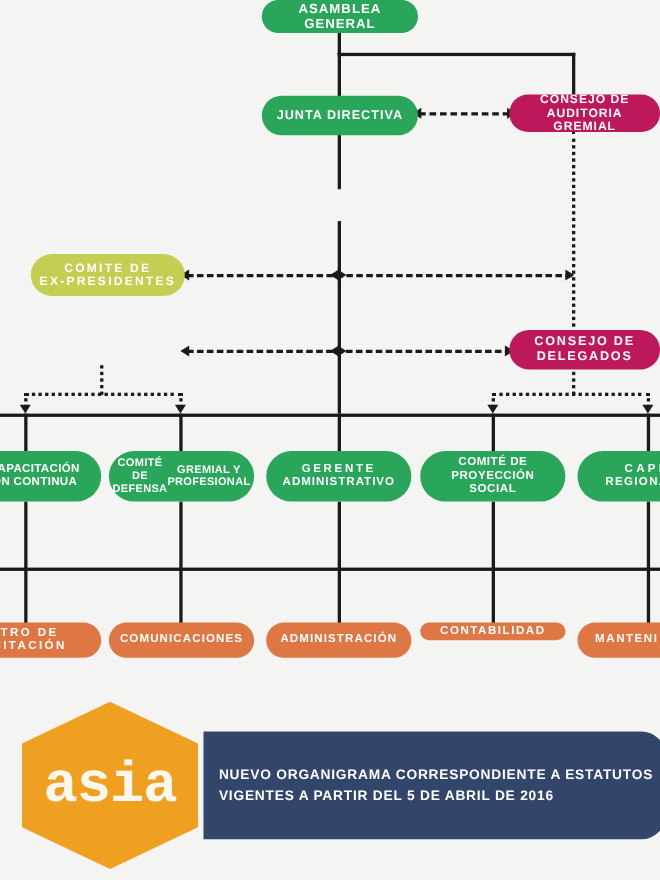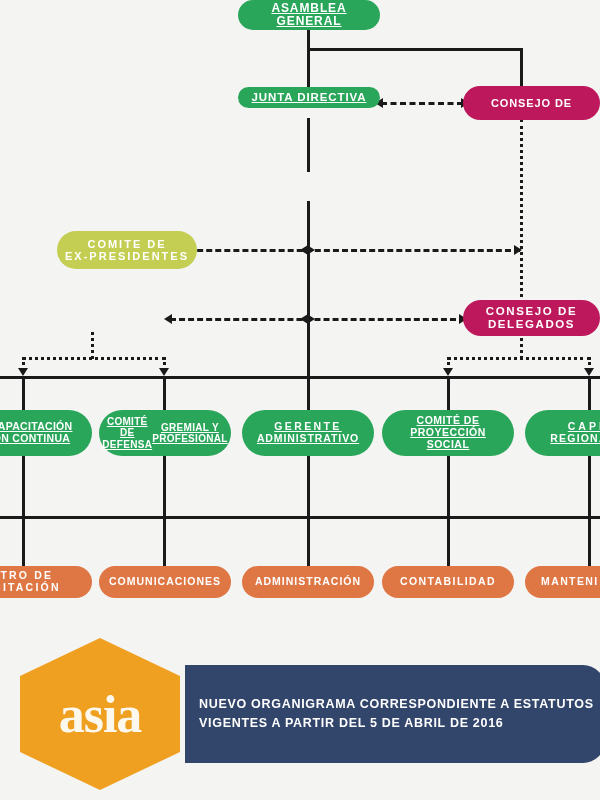--- a/index.html
+++ b/index.html
@@ -31,21 +31,21 @@
     color: #ffffff;
     font-weight: bold;
     border-radius: 999px;
     line-height: 1.12;
     letter-spacing: 0.9px;
     z-index: 5;
     padding: 0 6px;
     text-transform: uppercase;
   }
   .node span { display: block; width: 100%; }
-  .n-green  { background: #29a65a; text-decoration: underline; }
+  .n-green  { background: #29a65a; }
   .n-teal   { background: #be185d; }
   .n-olive  { background: #c4ce52; }
   .n-orange { background: #df7745; }
 
   .edge {
     position: absolute;
     z-index: 2;
   }
   .solid-v { background: #1a1a1a; width: 3px; }
   .solid-h { background: #1a1a1a; height: 3px; }
@@ -102,21 +102,21 @@
     clip-path: polygon(50% 0%, 100% 25%, 100% 75%, 50% 100%, 0% 75%, 0% 25%);
     display: flex;
     align-items: center;
     justify-content: center;
   }
   #logo-text {
     color: #fdf8ee;
     font-size: 52px;
     font-weight: bold;
     letter-spacing: -1px;
-    font-family: Liberation Serif, serif;
+    font-family: Liberation Mono, monospace;
   }
   #banner {
     position: absolute;
     left: 185px;
     top: 35px;
     width: 420px;
     height: 98px;
     background: #32456b;
     border-radius: 0 22px 22px 0;
     display: flex;
@@ -202,30 +202,31 @@
   <div class="edge solid-v" style="left:22px;  top:516px; height:52px;"></div>
   <div class="edge solid-v" style="left:163px; top:516px; height:52px;"></div>
   <div class="edge solid-v" style="left:307px; top:516px; height:52px;"></div>
   <div class="edge solid-v" style="left:447px; top:516px; height:52px;"></div>
   <div class="edge solid-v" style="left:588px; top:516px; height:52px;"></div>
 
   <div class="node n-green" style="left:238px; top:0px; width:142px; height:30px; font-size:12px;">
     <span>ASAMBLEA GENERAL</span>
   </div>
 
-  <div class="node n-green" style="left:238px; top:87px; width:142px; height:21px; font-size:11.5px;">
+  <div class="node n-green" style="left:238px; top:87px; width:142px; height:36px; font-size:11.5px;">
     <span>JUNTA DIRECTIVA</span>
   </div>
 
   <div class="node n-teal" style="left:463px; top:86px; width:137px; height:34px; font-size:11px; flex-direction:column;">
     <span>CONSEJO DE</span>
-  </div>
-
-
-  <div class="node n-olive" style="left:28px; top:231px; width:140px; height:38px; font-size:11px; flex-direction:column; letter-spacing:2px;margin-left:29px;">
+    <span>AUDITORIA GREMIAL</span>
+  </div>
+
+
+  <div class="node n-olive" style="left:28px; top:231px; width:140px; height:38px; font-size:11px; flex-direction:column; letter-spacing:2px;">
     <span>COMITE DE</span>
     <span>EX-PRESIDENTES</span>
   </div>
 
 
   <div class="node n-teal" style="left:463px; top:300px; width:137px; height:36px; font-size:11.5px; flex-direction:column; letter-spacing:1.6px;">
     <span>CONSEJO DE</span>
     <span>DELEGADOS</span>
   </div>
 
@@ -260,21 +261,21 @@
   </div>
 
   <div class="node n-orange" style="left:99px; top:566px; width:132px; height:32px; font-size:10.5px; letter-spacing:1px;">
     <span>COMUNICACIONES</span>
   </div>
 
   <div class="node n-orange" style="left:242px; top:566px; width:132px; height:32px; font-size:10.5px; letter-spacing:1px;">
     <span>ADMINISTRACIÓN</span>
   </div>
 
-  <div class="node n-orange" style="left:382px; top:566px; width:132px; height:32px; font-size:10.5px; letter-spacing:1.4px;">
+  <div class="node n-orange" style="left:382px; top:566px; width:132px; height:16px; font-size:10.5px; letter-spacing:1.4px;">
     <span>CONTABILIDAD</span>
   </div>
 
   <div class="node n-orange" style="left:525px; top:566px; width:132px; height:32px; font-size:10.5px; letter-spacing:1.4px; justify-content:flex-start; padding-left:16px;">
     <span style="text-align:left;">MANTENI</span>
   </div>
 
 </div>
 
 <div id="footer">

